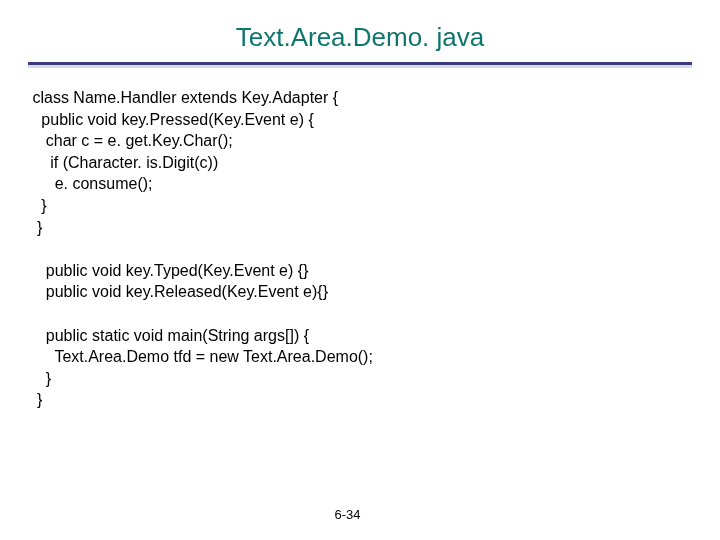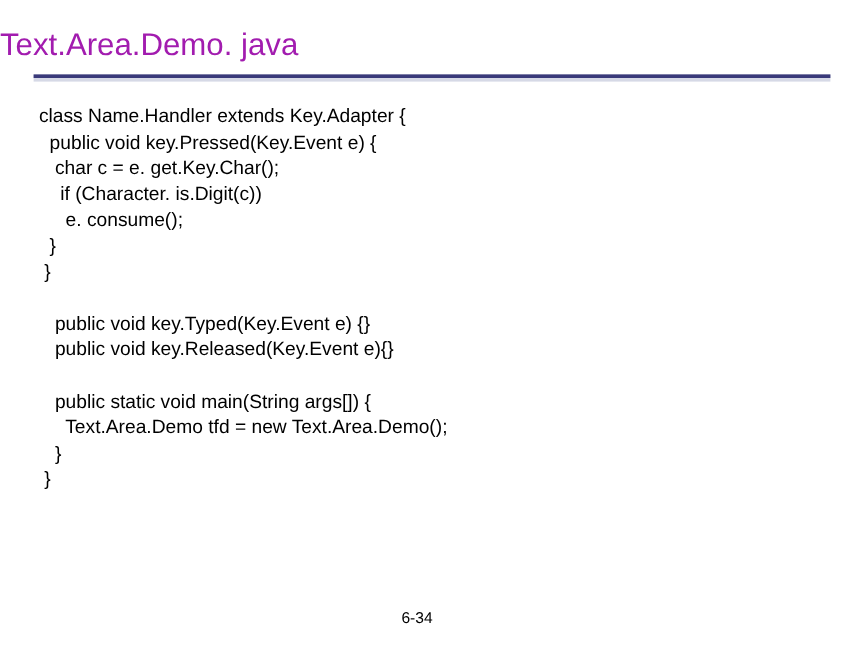--- a/index.html
+++ b/index.html
@@ -17,23 +17,24 @@
     width: 720px;
     height: 540px;
     position: relative;
     box-sizing: border-box;
   }
   .title {
     position: absolute;
     top: 22px;
     left: 0;
     width: 720px;
+    text-align: center;
     font-size: 26px;
     font-weight: 400;
-    color: #a21caf;
+    color: #0f766e;
   }
   .rule-outer {
     position: absolute;
     top: 62px;
     left: 28px;
     width: 664px;
     height: 6px;
     background: #d6d9e6;
   }
   .rule-inner {

